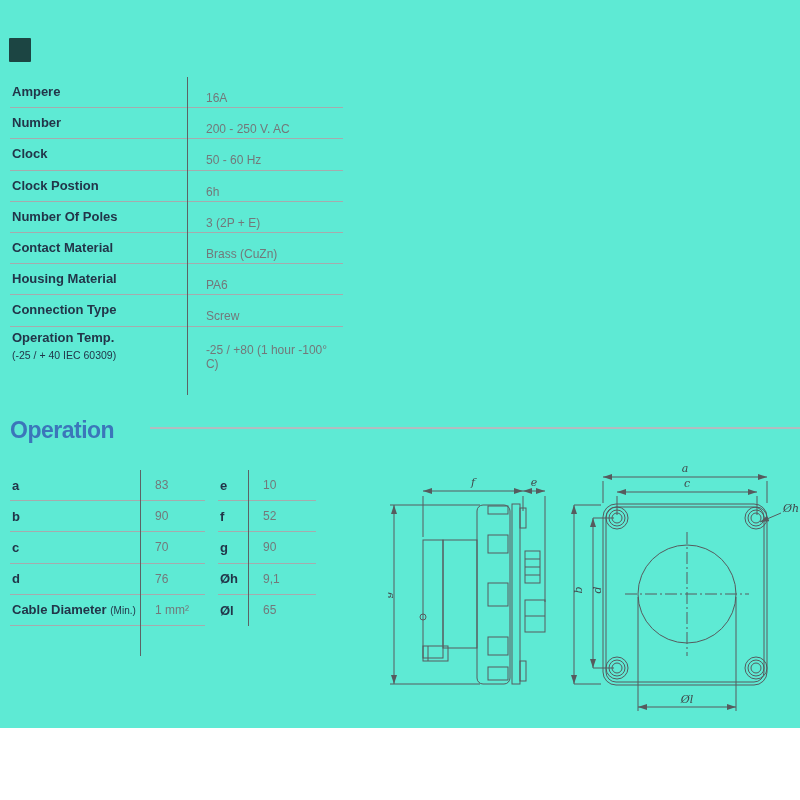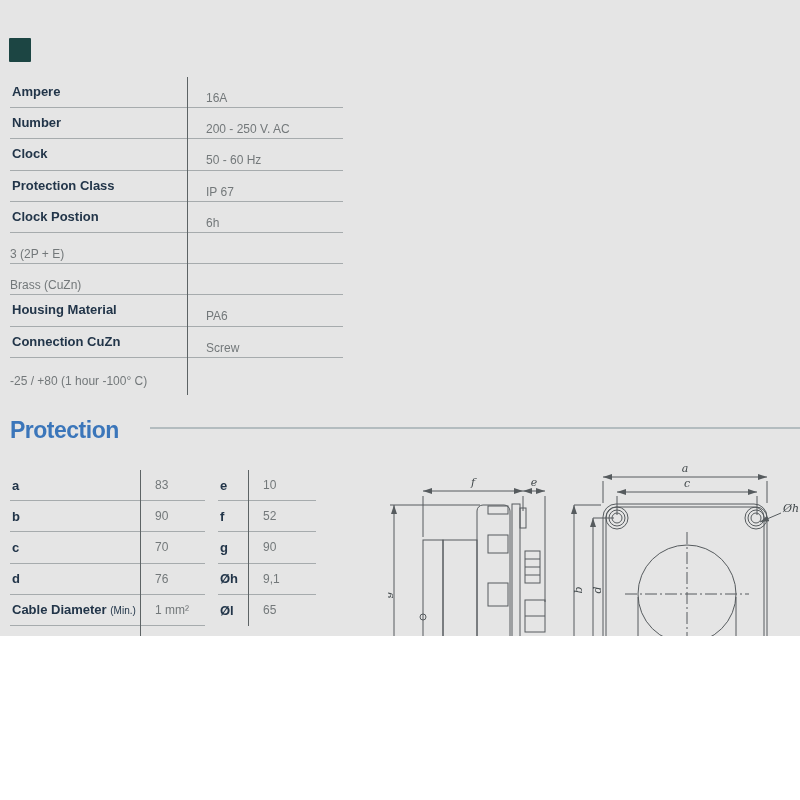--- a/index.html
+++ b/index.html
@@ -1,16 +1,16 @@
 <!DOCTYPE html>
 <html><head>
 <meta charset="utf-8">
 <style>
   html,body{margin:0;padding:0;background:#ffffff;}
-  #page{position:relative;width:800px;height:636px;background:#e5e5e5;overflow:hidden;
+  #page{position:relative;width:800px;height:728px;background:#5eead4;overflow:hidden;
         font-family:"Liberation Sans", sans-serif;}
 
   
   .brand{position:absolute;left:9px;top:38px;width:22px;height:24px;border-radius:1px;}
 
   
   .spec-table{position:absolute;left:10px;top:77px;width:333px;}
   .spec-row{display:flex;align-items:center;height:31.2px;border-bottom:1px solid #a6abad;box-sizing:border-box;}
   .spec-row.last{height:38px;border-bottom:none;align-items:flex-start;padding-top:4px;}
   .spec-label{width:196px;font-size:13px;font-weight:bold;color:#223549;padding-left:2px;box-sizing:border-box;line-height:14px;}
@@ -52,48 +52,50 @@
     </div>
     <div class="spec-row">
       <div class="spec-label">Number</div>
       <div class="spec-value">200 - 250 V. AC</div>
     </div>
     <div class="spec-row">
       <div class="spec-label">Clock</div>
       <div class="spec-value">50 - 60 Hz</div>
     </div>
     <div class="spec-row">
-      <div class="spec-label">Protection Class</div>
-      <div class="spec-value">IP 67</div>
-    </div>
-    <div class="spec-row">
       <div class="spec-label">Clock Postion</div>
       <div class="spec-value">6h</div>
     </div>
     <div class="spec-row">
+      <div class="spec-label">Number Of Poles</div>
       <div class="spec-value">3 (2P + E)</div>
     </div>
     <div class="spec-row">
+      <div class="spec-label">Contact Material</div>
       <div class="spec-value">Brass (CuZn)</div>
     </div>
     <div class="spec-row">
       <div class="spec-label">Housing Material</div>
       <div class="spec-value">PA6</div>
     </div>
     <div class="spec-row">
-      <div class="spec-label">Connection CuZn</div>
+      <div class="spec-label">Connection Type</div>
       <div class="spec-value">Screw</div>
     </div>
     <div class="spec-row last">
+      <div class="spec-label">
+        <div>Operation Temp.</div>
+        <div class="spec-sublabel">(-25 / + 40 IEC 60309)</div>
+      </div>
       <div class="spec-value">-25 / +80 (1 hour -100° C)</div>
     </div>
   </div>
   <div class="vline" style="left:187px;top:77px;height:318px;"></div>
 
-  <div class="dim-heading">Protection</div>
+  <div class="dim-heading">Operation</div>
   <div class="dim-rule"></div>
 
   <div class="dimL">
     <div class="dim-row">
       <div class="dim-label">a</div>
       <div class="dim-value">83</div>
     </div>
     <div class="dim-row">
       <div class="dim-label">b</div>
       <div class="dim-value">90</div>

